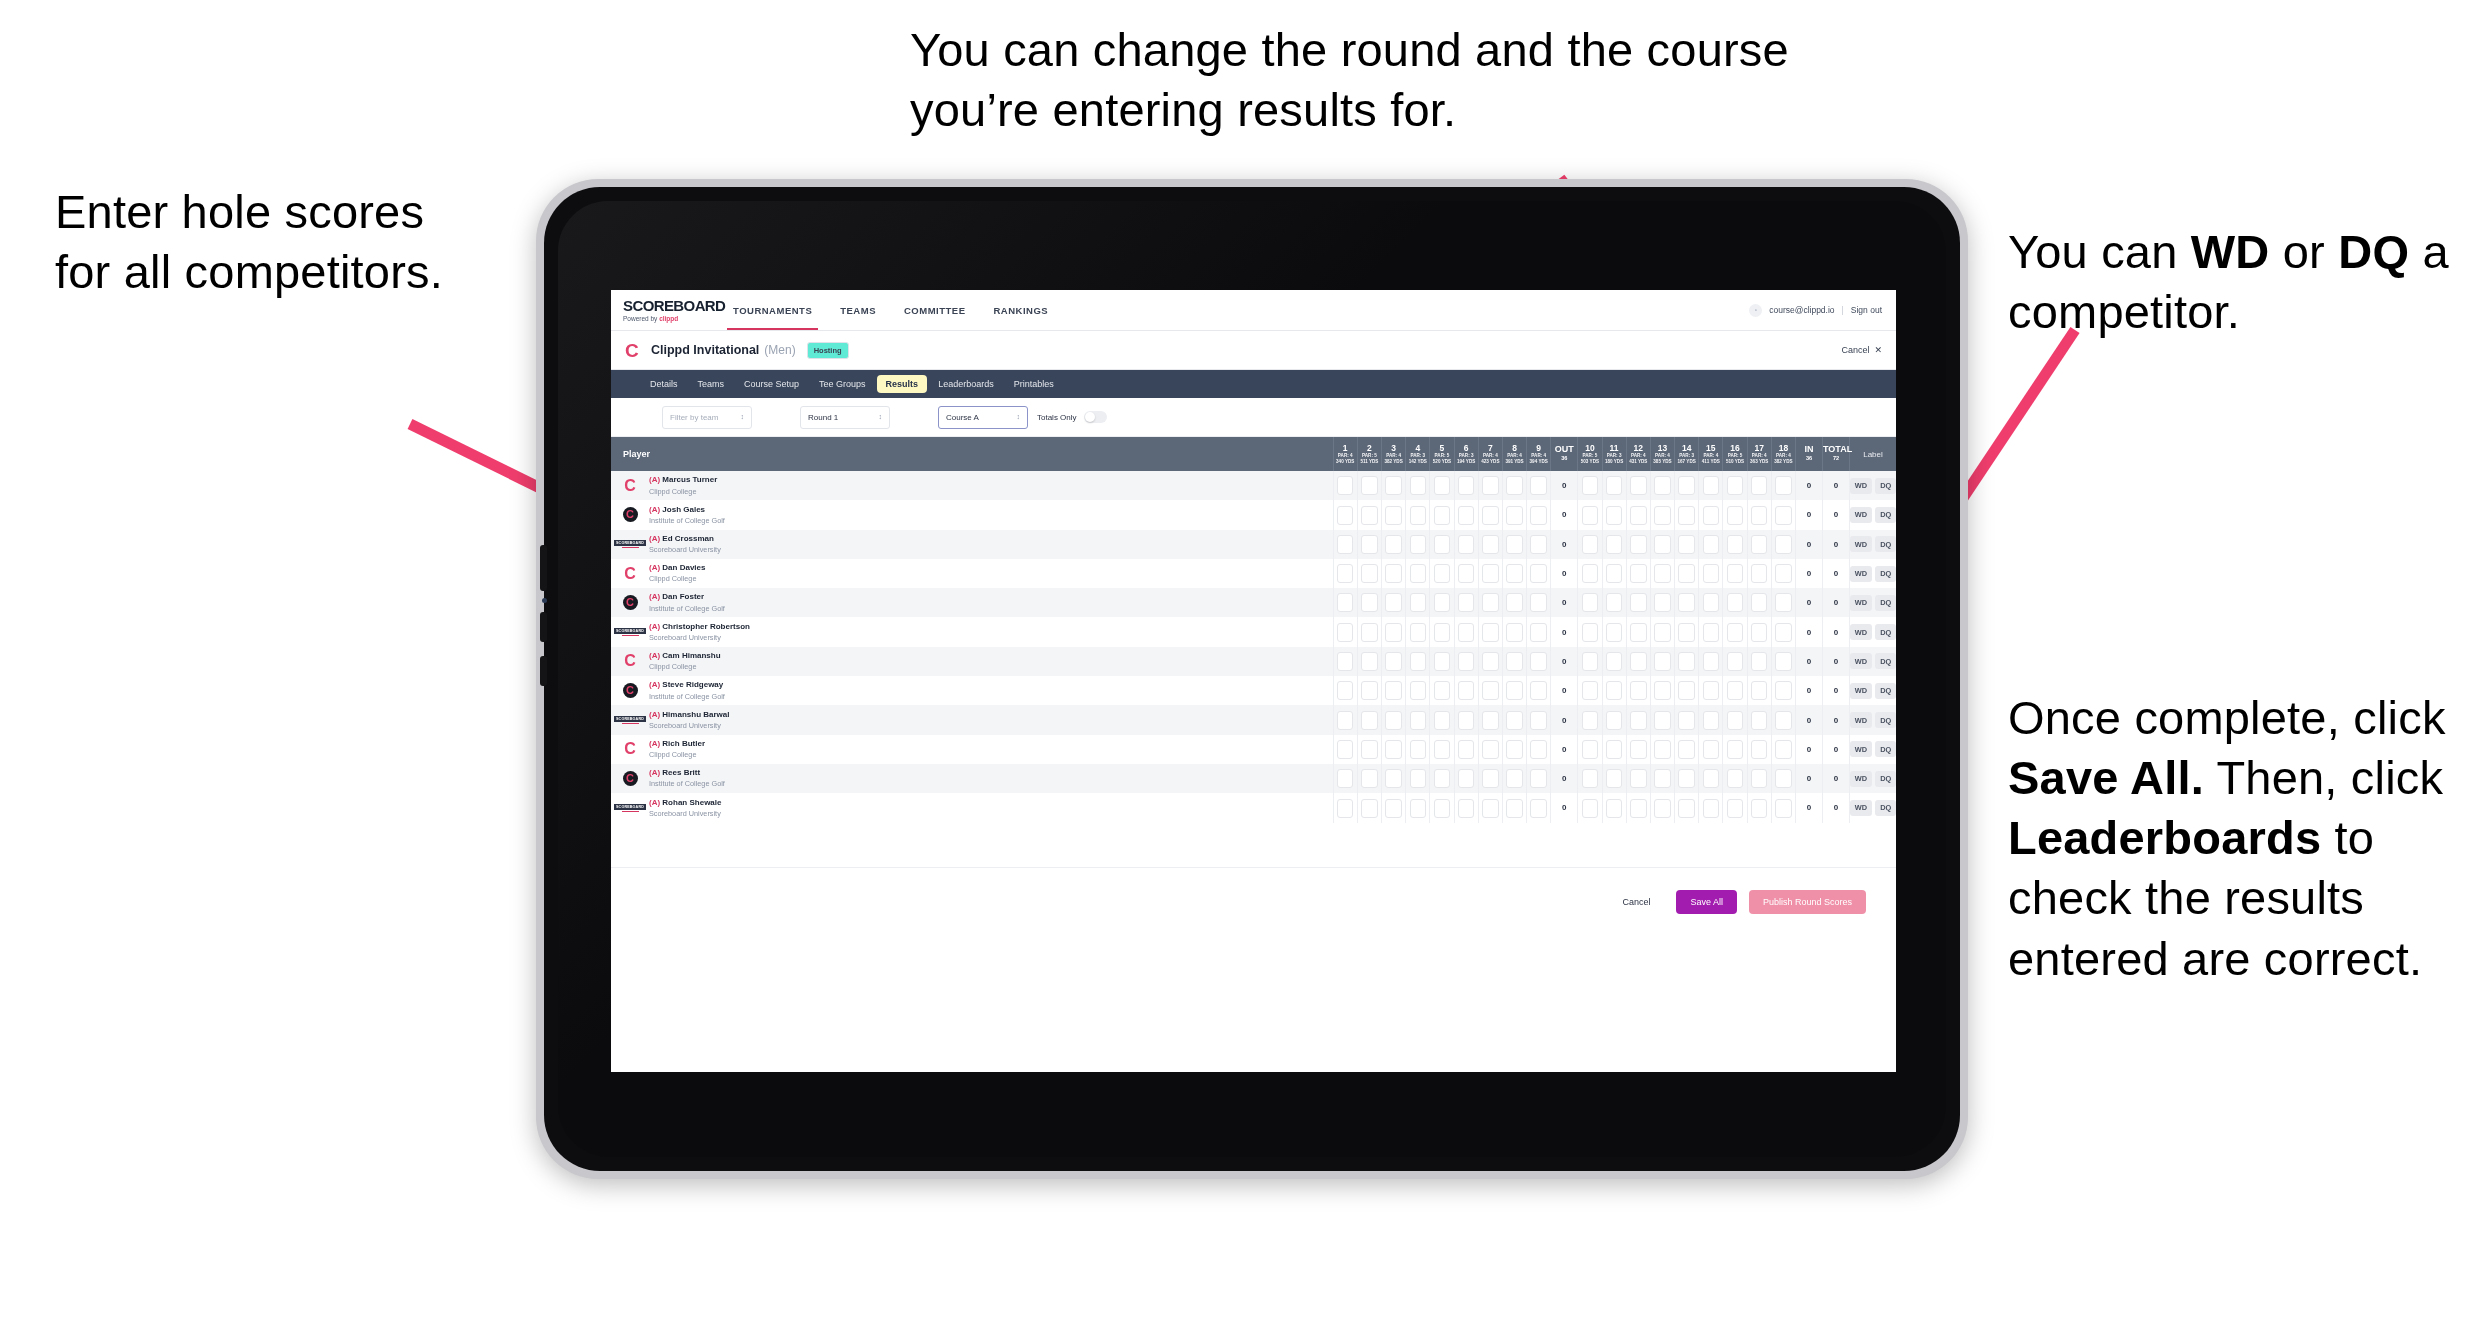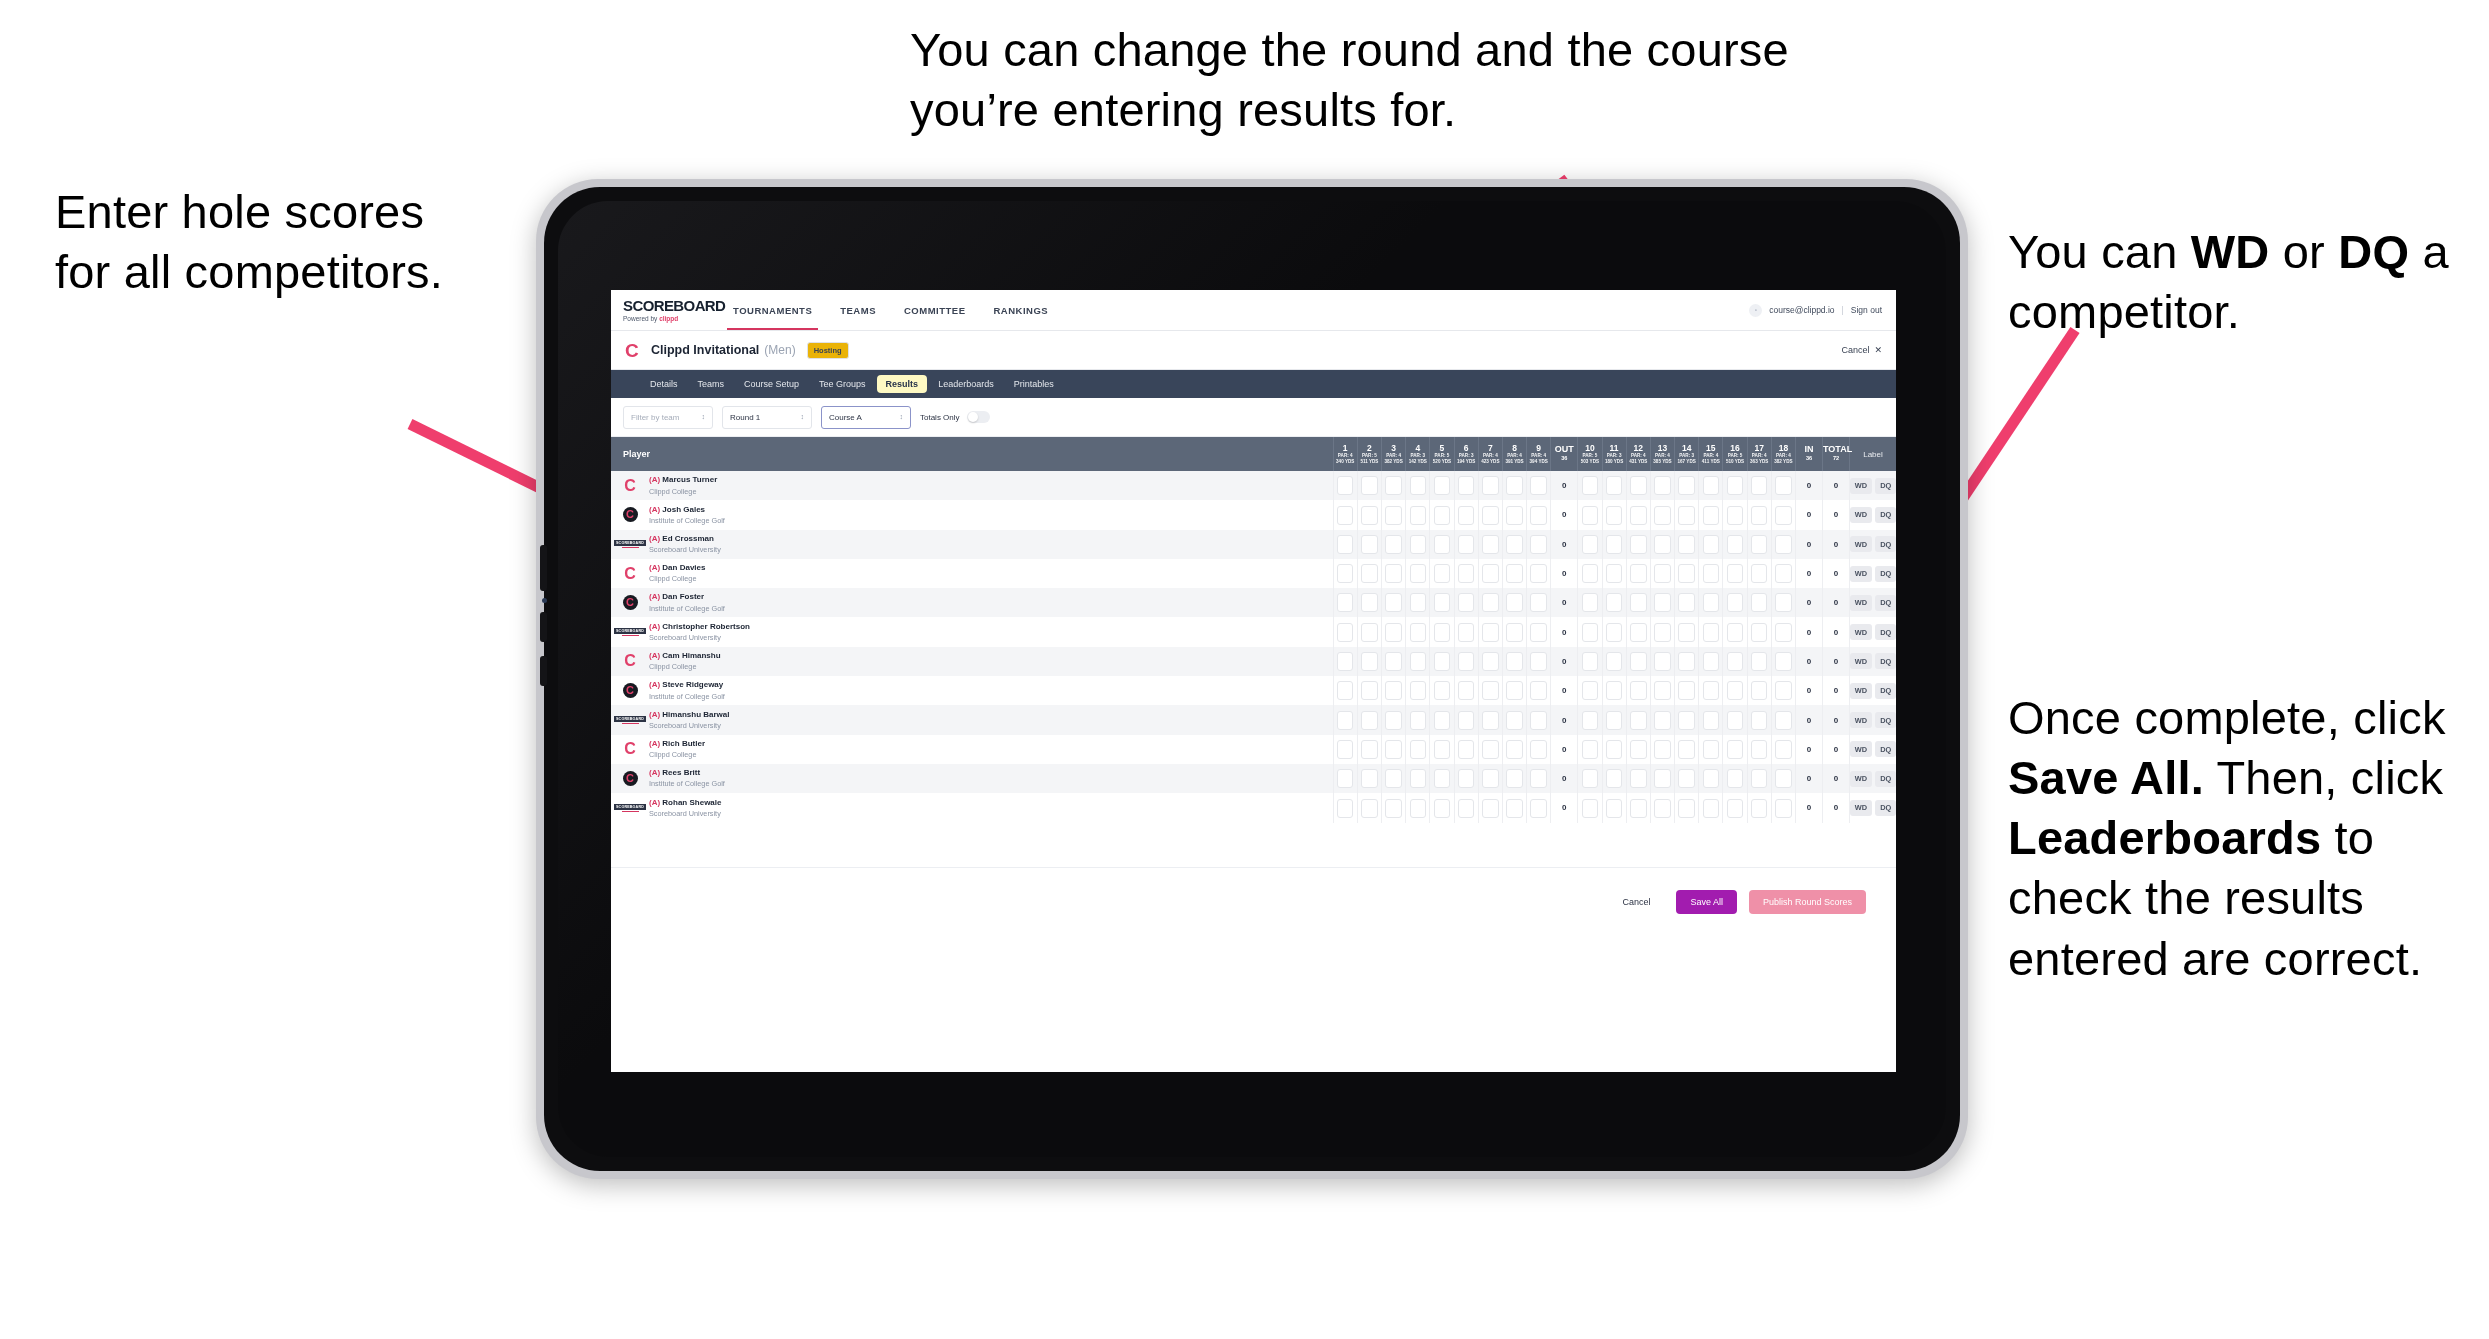--- a/index.html
+++ b/index.html
@@ -59,38 +59,38 @@
 
   
   #tbar{height:38px;background:#fff;border-bottom:1px solid #e6e8ec;
         display:flex;align-items:center;padding:0 14px;}
   #tlogo{width:17px;height:17px;margin-right:9px;position:relative;}
   .cmark{font-family:"Liberation Sans",sans-serif;font-weight:800;color:#e0406a;
          font-size:19px;line-height:17px;}
   #tname{font-size:12.5px;font-weight:600;color:#1c2433;}
   #tgender{font-size:12px;color:#9aa3b2;margin-left:5px;}
   #thost{margin-left:11px;font-size:7.5px;font-weight:700;color:#3a4354;
-         border:1px solid #dfe2e8;border-radius:3px;padding:3px 6px;background:#eab308;}
+         border:1px solid #dfe2e8;border-radius:3px;padding:3px 6px;background:#5eead4;}
   #tcancel{margin-left:auto;font-size:9px;color:#3a4354;display:flex;gap:5px;
            align-items:center;cursor:pointer;}
 
   
   #subtabs{height:28px;background:#39455a;display:flex;align-items:center;
            padding:0 30px;gap:2px;}
   .subtab{font-size:9px;color:#e4e7ec;padding:4px 9px;border-radius:4px;cursor:pointer;}
   .subtab.active{background:#fef9c3;color:#26324a;font-weight:700;}
 
   
   #filters{height:38px;background:#fff;display:flex;align-items:center;
            padding:0 12px;gap:9px;border-bottom:1px solid #eceef2;}
   #searchbox{flex:1;height:19px;border:1px solid #e2e5ea;border-radius:3px;
              display:flex;align-items:center;padding:0 8px;font-size:7.5px;color:#a6adba;}
   .selbox{height:21px;min-width:74px;border:1px solid #e2e5ea;border-radius:3px;
           display:flex;align-items:center;justify-content:space-between;
-          padding:0 7px;font-size:8px;color:#2c3344;cursor:pointer;background:#fff;}
+          padding:0 7px;font-size:8px;color:#2c3344;cursor:pointer;background:#fff;margin-left:39px;}
   .selbox.ph{color:#a6adba;}
   .selbox.focus{border-color:#8b93c9;}
   .selbox .cv{font-size:7px;color:#8a94a6;margin-left:8px;line-height:.8;}
   #totonly{display:flex;align-items:center;gap:7px;font-size:8px;color:#2c3344;}
   .toggle{width:23px;height:12px;border-radius:7px;background:#eceef2;position:relative;cursor:pointer;}
   .toggle .knob{position:absolute;left:1px;top:1px;width:10px;height:10px;border-radius:50%;
                 background:#fff;box-shadow:0 1px 2px rgba(0,0,0,.18);}
 
   
   #tablewrap{background:#fff;}

